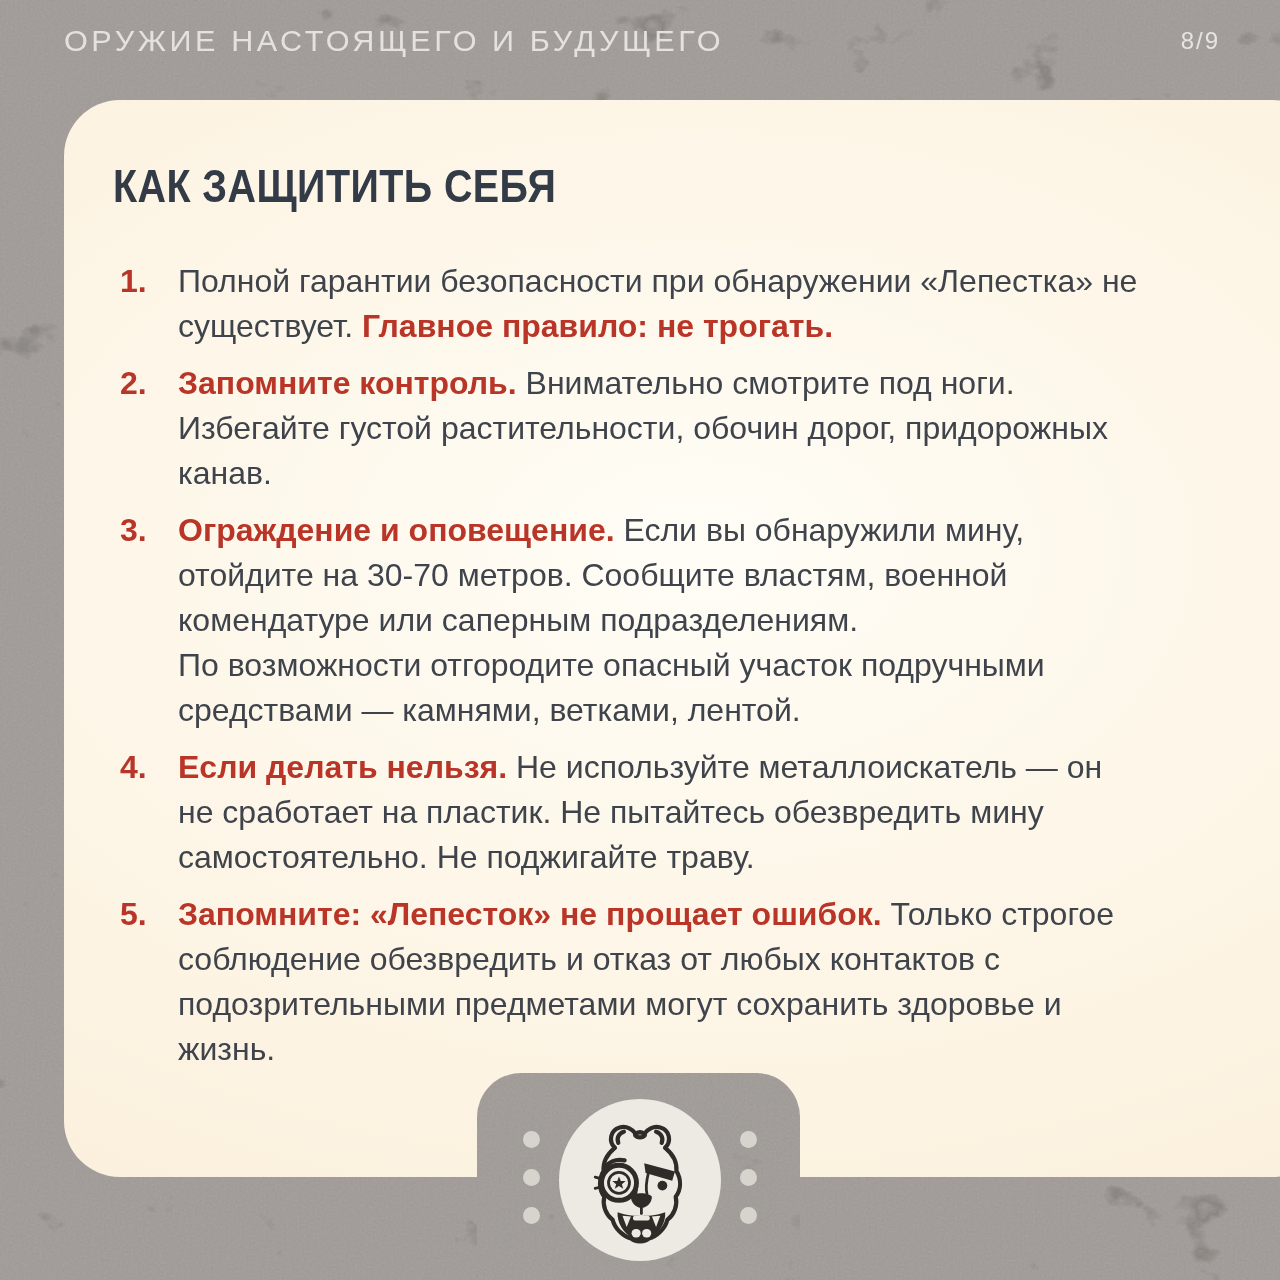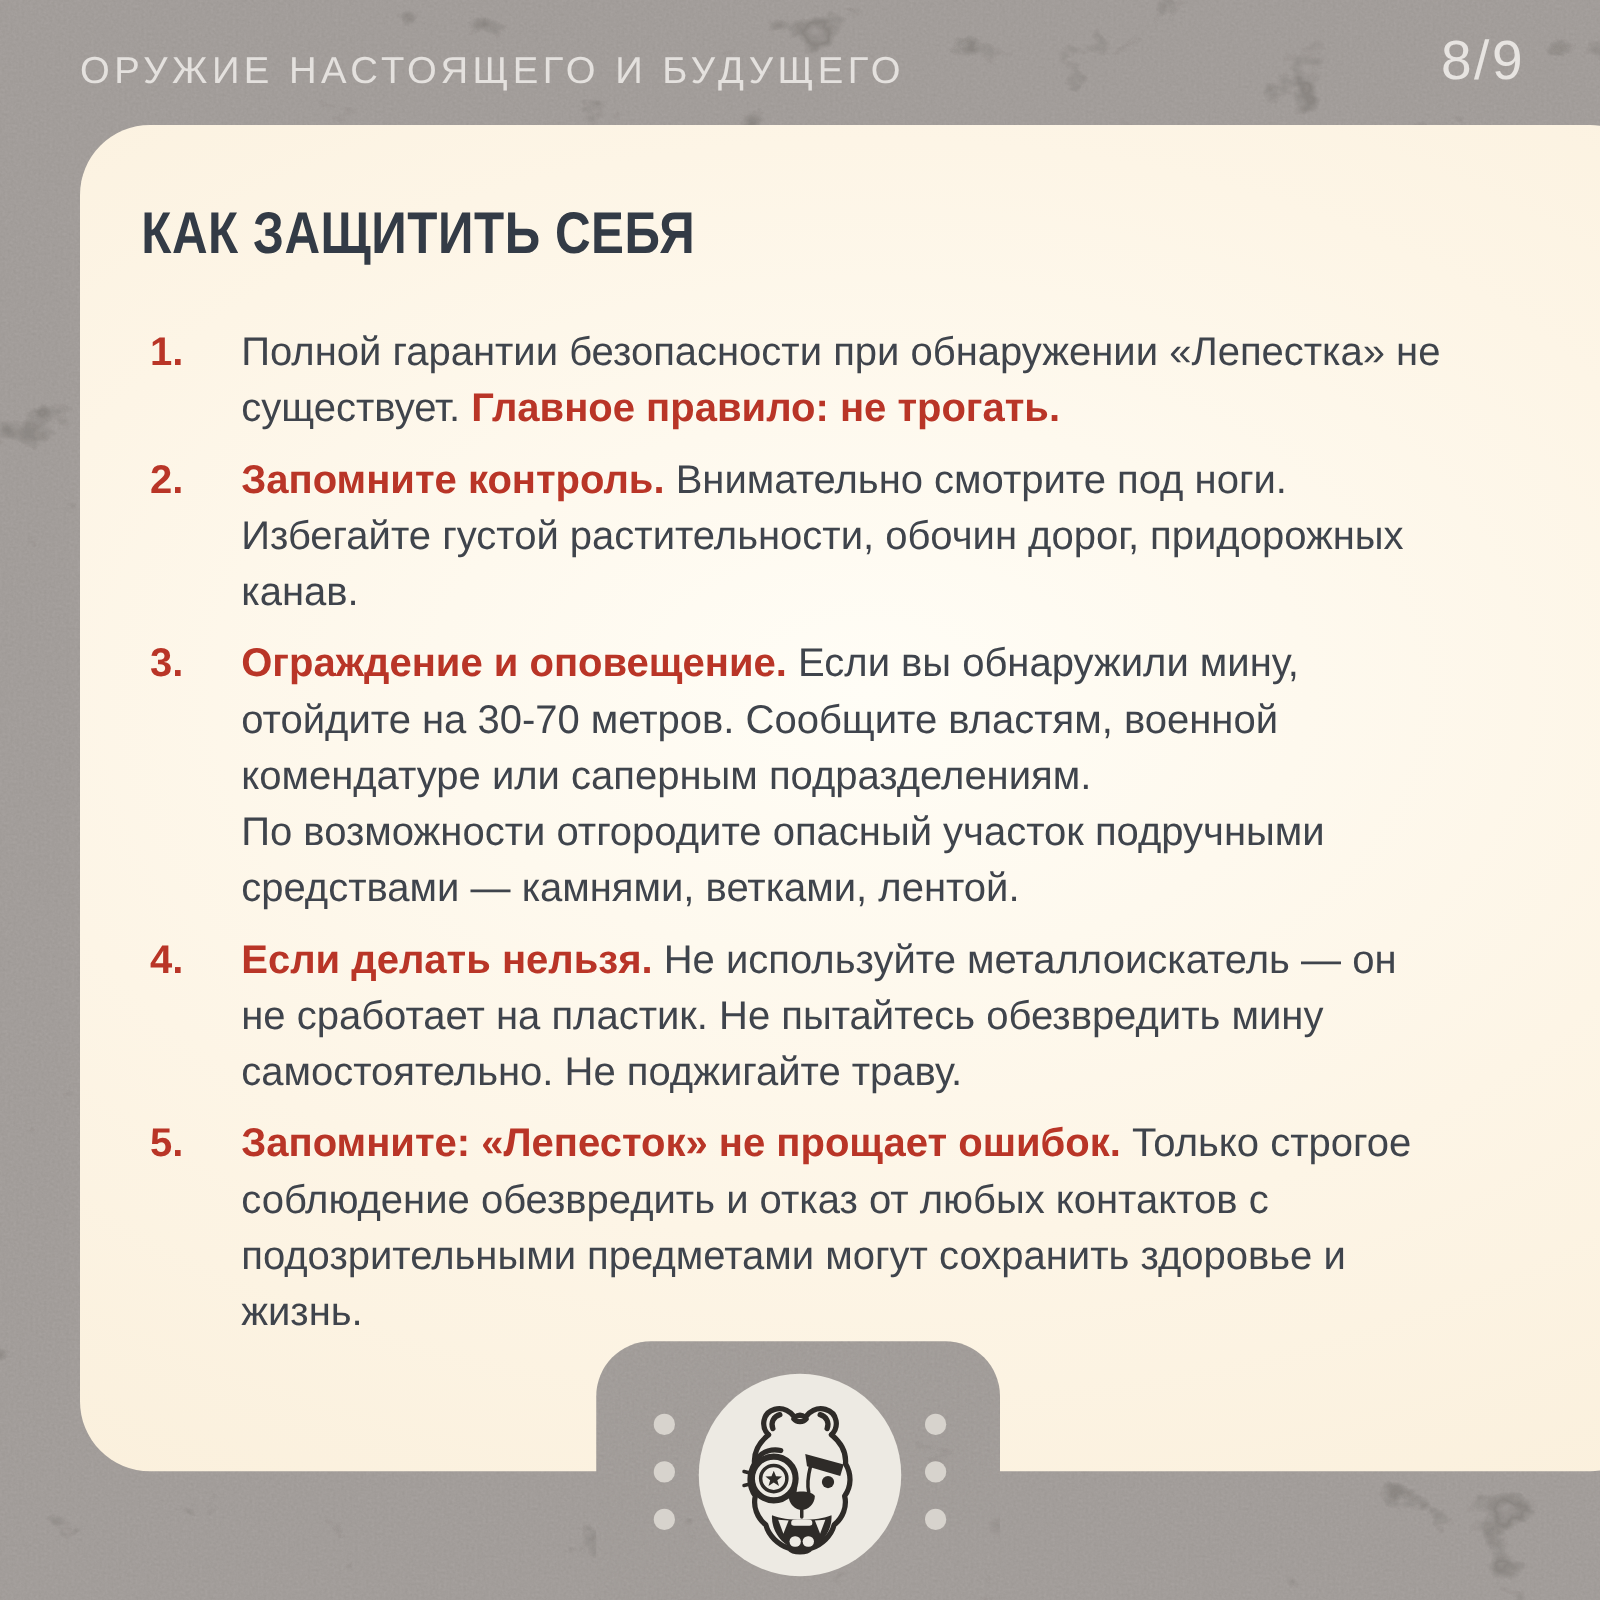--- a/index.html
+++ b/index.html
@@ -6,29 +6,29 @@
   .page{
     position:relative;width:1280px;height:1280px;overflow:hidden;
     background:#a6a19e;
     font-family:"Liberation Sans",sans-serif;
   }
   .texture{position:absolute;left:0;top:0;width:100%;height:100%;pointer-events:none;}
 
   
   .topbar{
     position:absolute;left:64px;right:60px;top:24px;
-    display:flex;justify-content:space-between;align-items:flex-end;
+    display:flex;justify-content:space-between;align-items:center;
   }
   .topbar-title{
     font-size:30px;font-weight:400;letter-spacing:3.5px;
     color:#e4e1de;white-space:nowrap;
     transform:scaleX(1.02);transform-origin:left center;
   }
   .page-counter{
-    font-size:44px;font-weight:400;letter-spacing:2px;color:#e7e4e1;
+    font-size:24px;font-weight:400;letter-spacing:2px;color:#e7e4e1;
   }
 
   
   .card{
     position:absolute;left:64px;top:100px;width:1264px;height:1077px;
     border-radius:56px;
     background:radial-gradient(115% 85% at 50% 42%, #fffdf6 0%, #fdf5e6 48%, #f9edd7 100%);
   }
   .card-inner{padding:58px 48px 0 49px;}
   .card-title{
@@ -37,21 +37,21 @@
   }
   .safety-list{
     list-style:none;margin:46px 0 0 0;padding:0 0 0 7px;
   }
   .safety-list li{
     display:grid;grid-template-columns:58px 1fr;
     margin-bottom:12px;
     font-size:32px;line-height:45px;color:#3f444c;
   }
   .li-number{color:#b93527;font-weight:700;}
-  .li-content{white-space:pre-line;max-width:960px;margin-left:15px;}
+  .li-content{white-space:pre-line;max-width:960px;}
   .li-content .em{color:#b93527;font-weight:700;}
 
   
   .notch{
     position:absolute;left:477px;top:1073px;width:323px;height:207px;
     border-radius:44px 44px 0 0;background:#a6a19e;overflow:hidden;
   }
   .logo-circle{
     position:absolute;left:559px;top:1099px;width:162px;height:162px;
     border-radius:50%;background:#edeae3;

